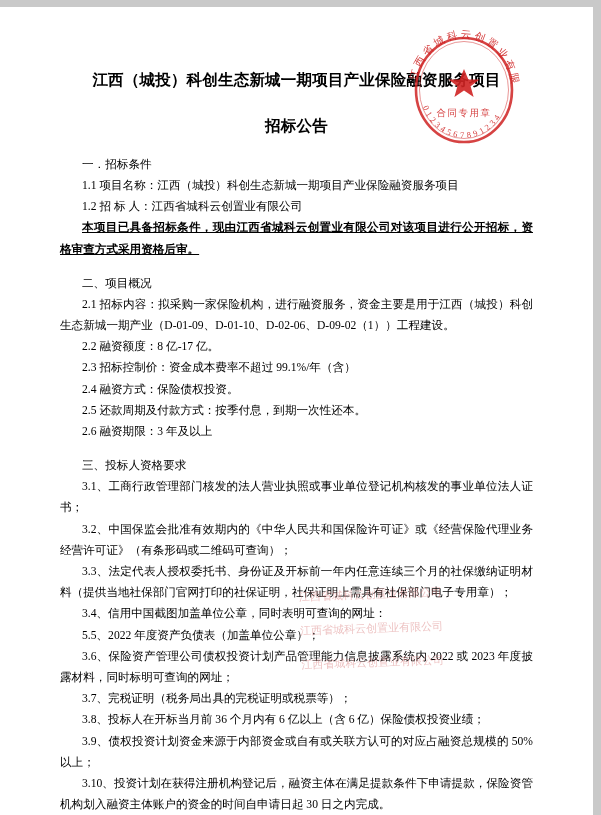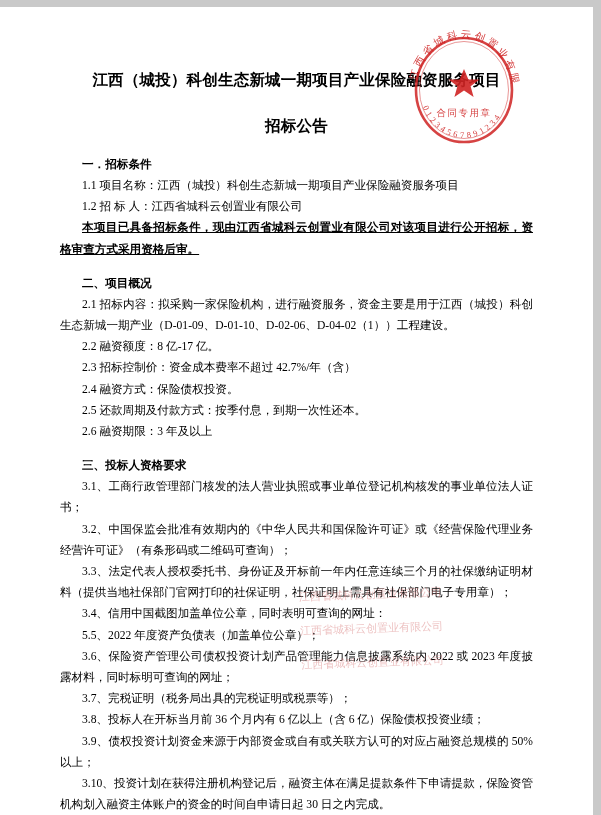--- a/index.html
+++ b/index.html
@@ -47,21 +47,21 @@
     color: #000;
     letter-spacing: 0.2px;
   }
   .doc-title .line2 {
     display: block;
     margin-top: 16px;
   }
   .section-head {
     margin: 13px 0 0 0;
     font-size: 11.6px;
-    font-weight: bold;
+    font-weight: normal;
     text-indent: 22px;
     line-height: 21px;
     color: #000;
   }
   p.para {
     margin: 0;
     font-size: 11.6px;
     line-height: 21.2px;
     color: #000;
     text-align: justify;
@@ -112,23 +112,23 @@
       <span>江西（城投）科创生态新城一期项目产业保险融资服务项目</span>
       <span class="line2">招标公告</span>
     </h1>
 
     <div class="section-head">一．招标条件</div>
     <p class="para indent">1.1 项目名称：江西（城投）科创生态新城一期项目产业保险融资服务项目</p>
     <p class="para indent">1.2 招 标 人：江西省城科云创置业有限公司</p>
     <p class="para indent strong-inline">本项目已具备招标条件，现由江西省城科云创置业有限公司对该项目进行公开招标，资格审查方式采用资格后审。</p>
 
     <div class="section-head">二、项目概况</div>
-    <p class="para indent">2.1 招标内容：拟采购一家保险机构，进行融资服务，资金主要是用于江西（城投）科创生态新城一期产业（D-01-09、D-01-10、D-02-06、D-04-02（1））工程建设。</p>
+    <p class="para indent">2.1 招标内容：拟采购一家保险机构，进行融资服务，资金主要是用于江西（城投）科创生态新城一期产业（D-01-09、D-01-10、D-02-06、D-09-02（1））工程建设。</p>
     <p class="para indent">2.2 融资额度：8 亿-17 亿。</p>
-    <p class="para indent">2.3 招标控制价：资金成本费率不超过 42.7%/年（含）</p>
+    <p class="para indent">2.3 招标控制价：资金成本费率不超过 99.1%/年（含）</p>
     <p class="para indent">2.4 融资方式：保险债权投资。</p>
     <p class="para indent">2.5 还款周期及付款方式：按季付息，到期一次性还本。</p>
     <p class="para indent">2.6 融资期限：3 年及以上</p>
 
     <div class="section-head">三、投标人资格要求</div>
     <p class="para indent">3.1、工商行政管理部门核发的法人营业执照或事业单位登记机构核发的事业单位法人证书；</p>
     <p class="para indent">3.2、中国保监会批准有效期内的《中华人民共和国保险许可证》或《经营保险代理业务经营许可证》（有条形码或二维码可查询）；</p>
     <p class="para indent">3.3、法定代表人授权委托书、身份证及开标前一年内任意连续三个月的社保缴纳证明材料（提供当地社保部门官网打印的社保证明，社保证明上需具有社保部门电子专用章）；</p>
     <p class="para indent">3.4、信用中国截图加盖单位公章，同时表明可查询的网址：</p>
     <p class="para indent">5.5、2022 年度资产负债表（加盖单位公章）；</p>

